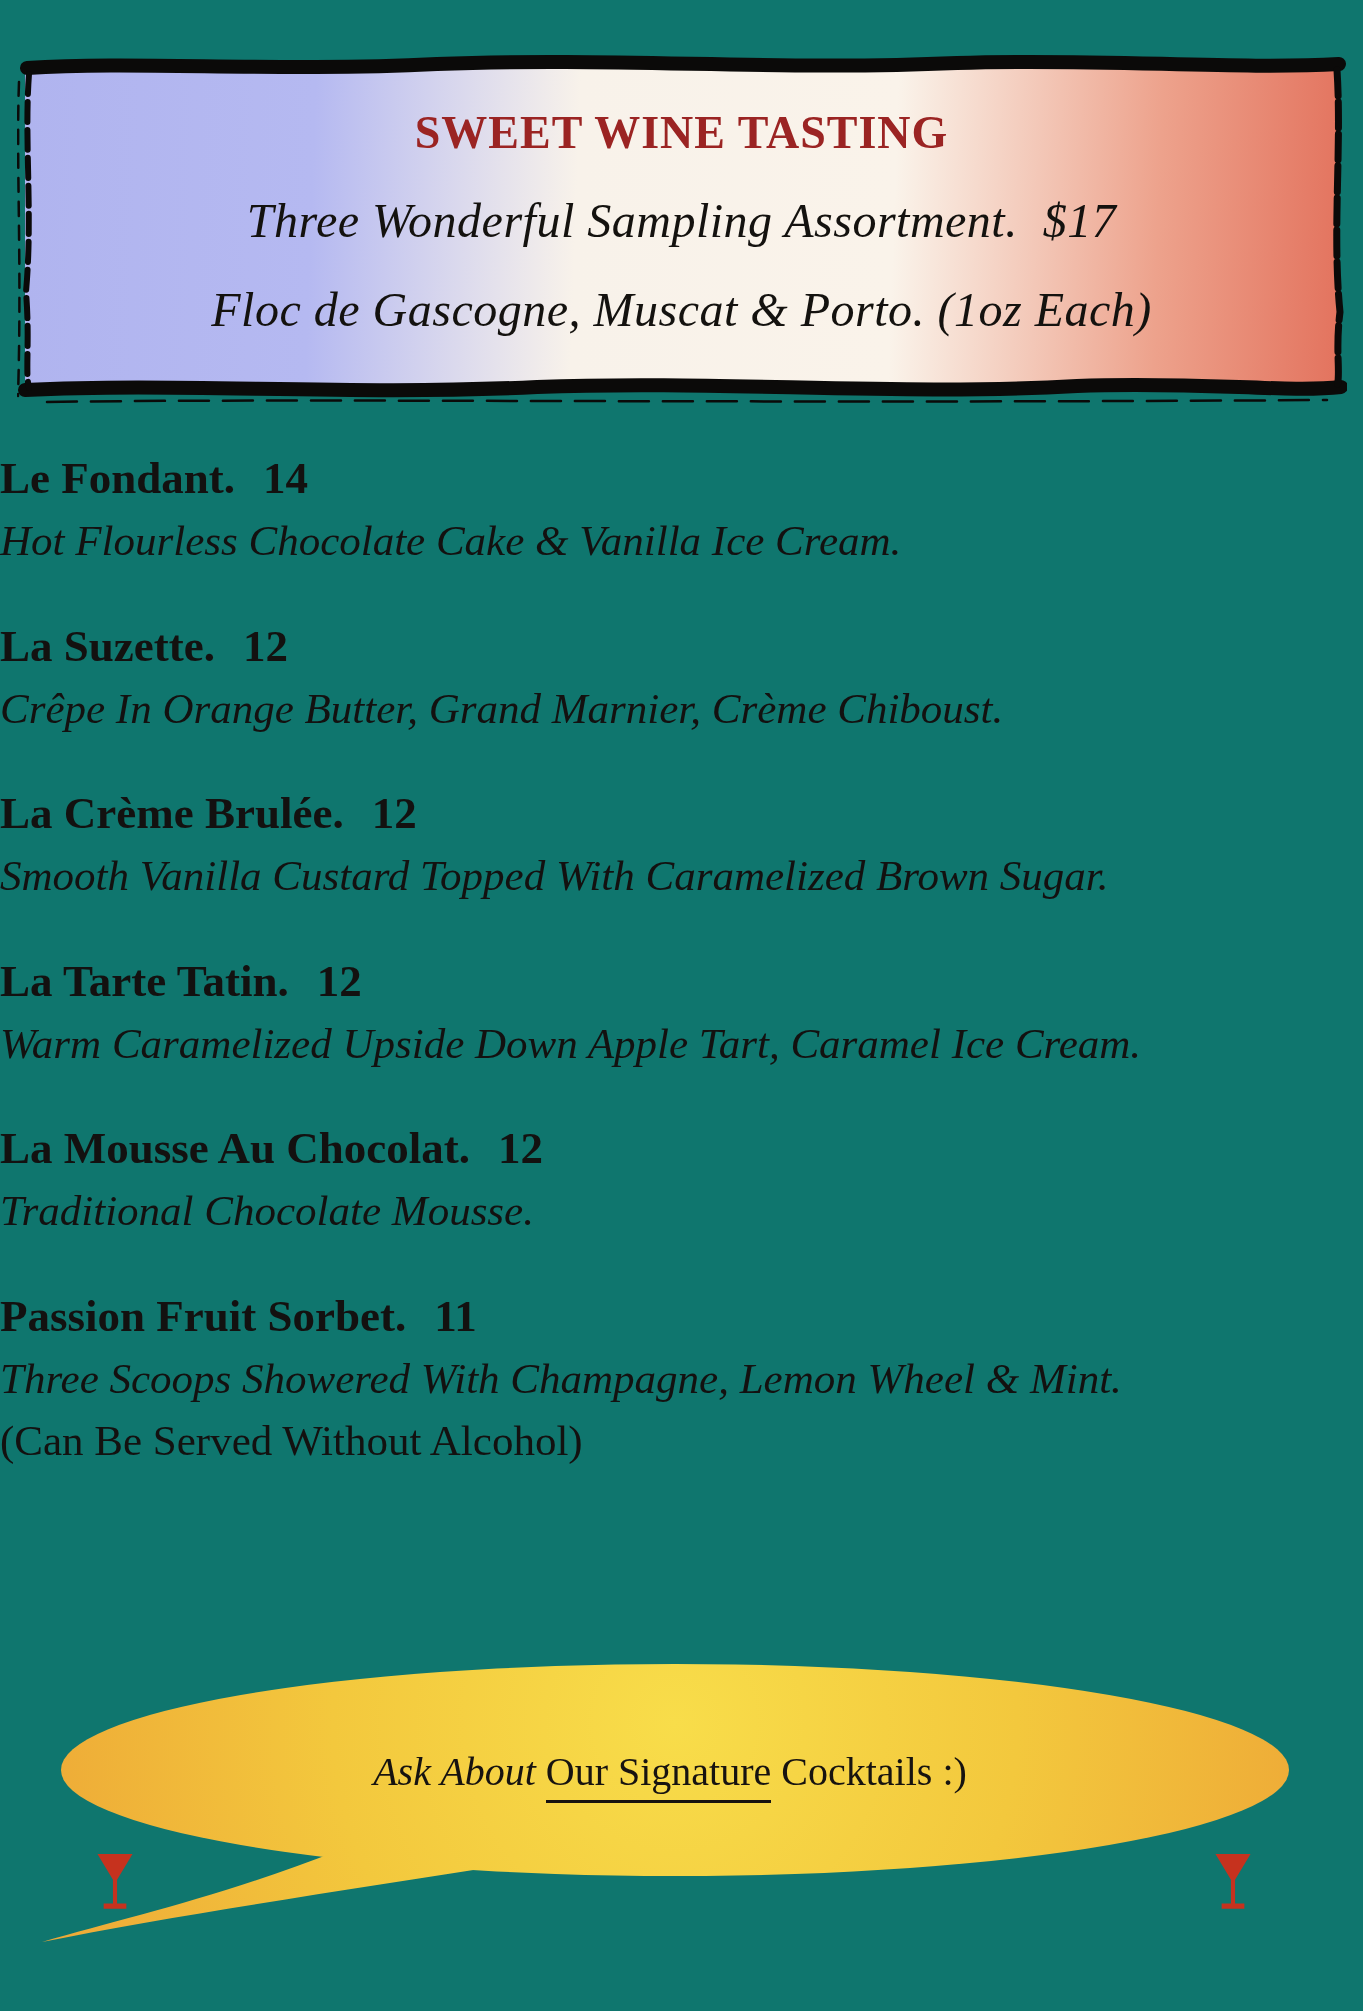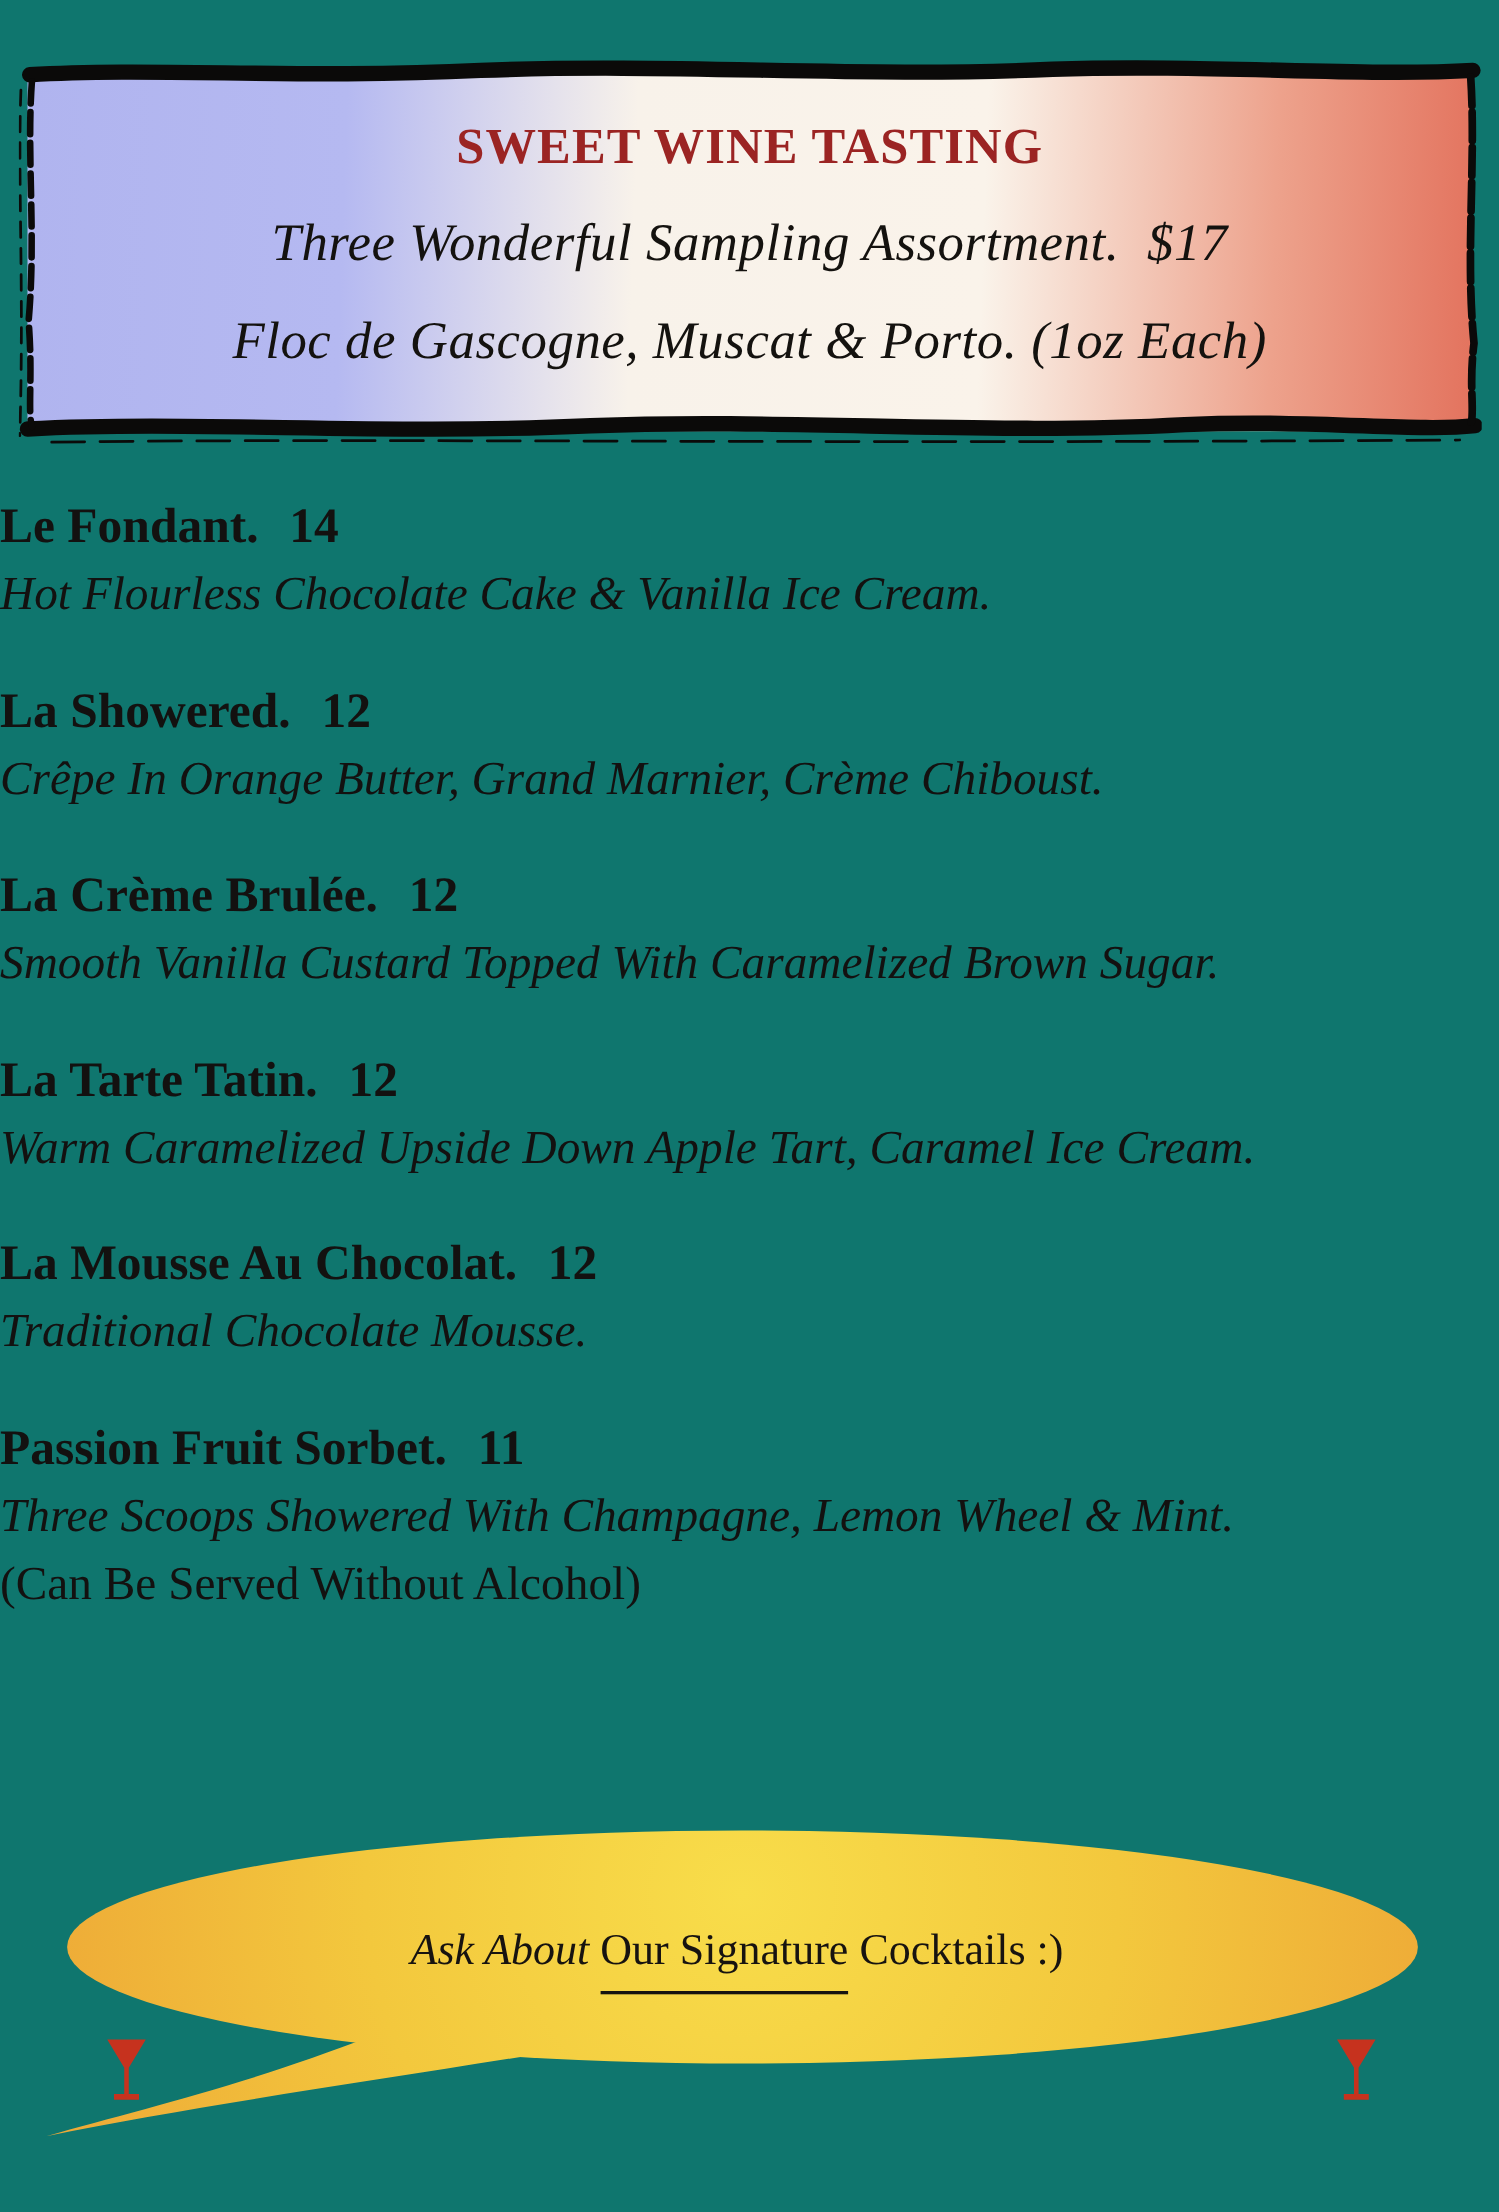--- a/index.html
+++ b/index.html
@@ -38,21 +38,21 @@
   .item-note{font-size:43px;line-height:50px;margin-top:12px;}
   .i0{top:452px}.i1{top:620px}.i2{top:787px}.i3{top:955px}.i4{top:1122px}.i5{top:1290px}
 
   
   .bubble-svg{position:absolute;left:30px;top:1652px;width:1280px;height:310px;}
   .bubble-text{
     position:absolute;left:30px;top:1748px;width:1280px;
     text-align:center;font-size:40px;color:#171310;
   }
   .bubble-text .it{font-style:italic;}
-  .bubble-text .ul{border-bottom:3px solid #171310;padding-bottom:16px;}
+  .bubble-text .ul{border-bottom:3px solid #171310;padding-bottom:6px;}
 
   .glass{position:absolute;width:44px;height:64px;}
   .glass-left{left:93px;top:1852px;}
   .glass-right{left:1211px;top:1852px;}
 </style>
 </head>
 <body>
 
 <div class="page">
 
@@ -72,21 +72,21 @@
 
   <div class="item i0">
     <div class="item-title">
       <span>Le Fondant.</span><span class="item-price">14</span>
     </div>
     <div class="item-desc">Hot Flourless Chocolate Cake &amp; Vanilla Ice Cream.</div>
   </div>
 
   <div class="item i1">
     <div class="item-title">
-      <span>La Showered.</span><span class="item-price">12</span>
+      <span>La Suzette.</span><span class="item-price">12</span>
     </div>
     <div class="item-desc">Crêpe In Orange Butter, Grand Marnier, Crème Chiboust.</div>
   </div>
 
   <div class="item i2">
     <div class="item-title">
       <span>La Crème Brulée.</span><span class="item-price">12</span>
     </div>
     <div class="item-desc">Smooth Vanilla Custard Topped With Caramelized Brown Sugar.</div>
   </div>

